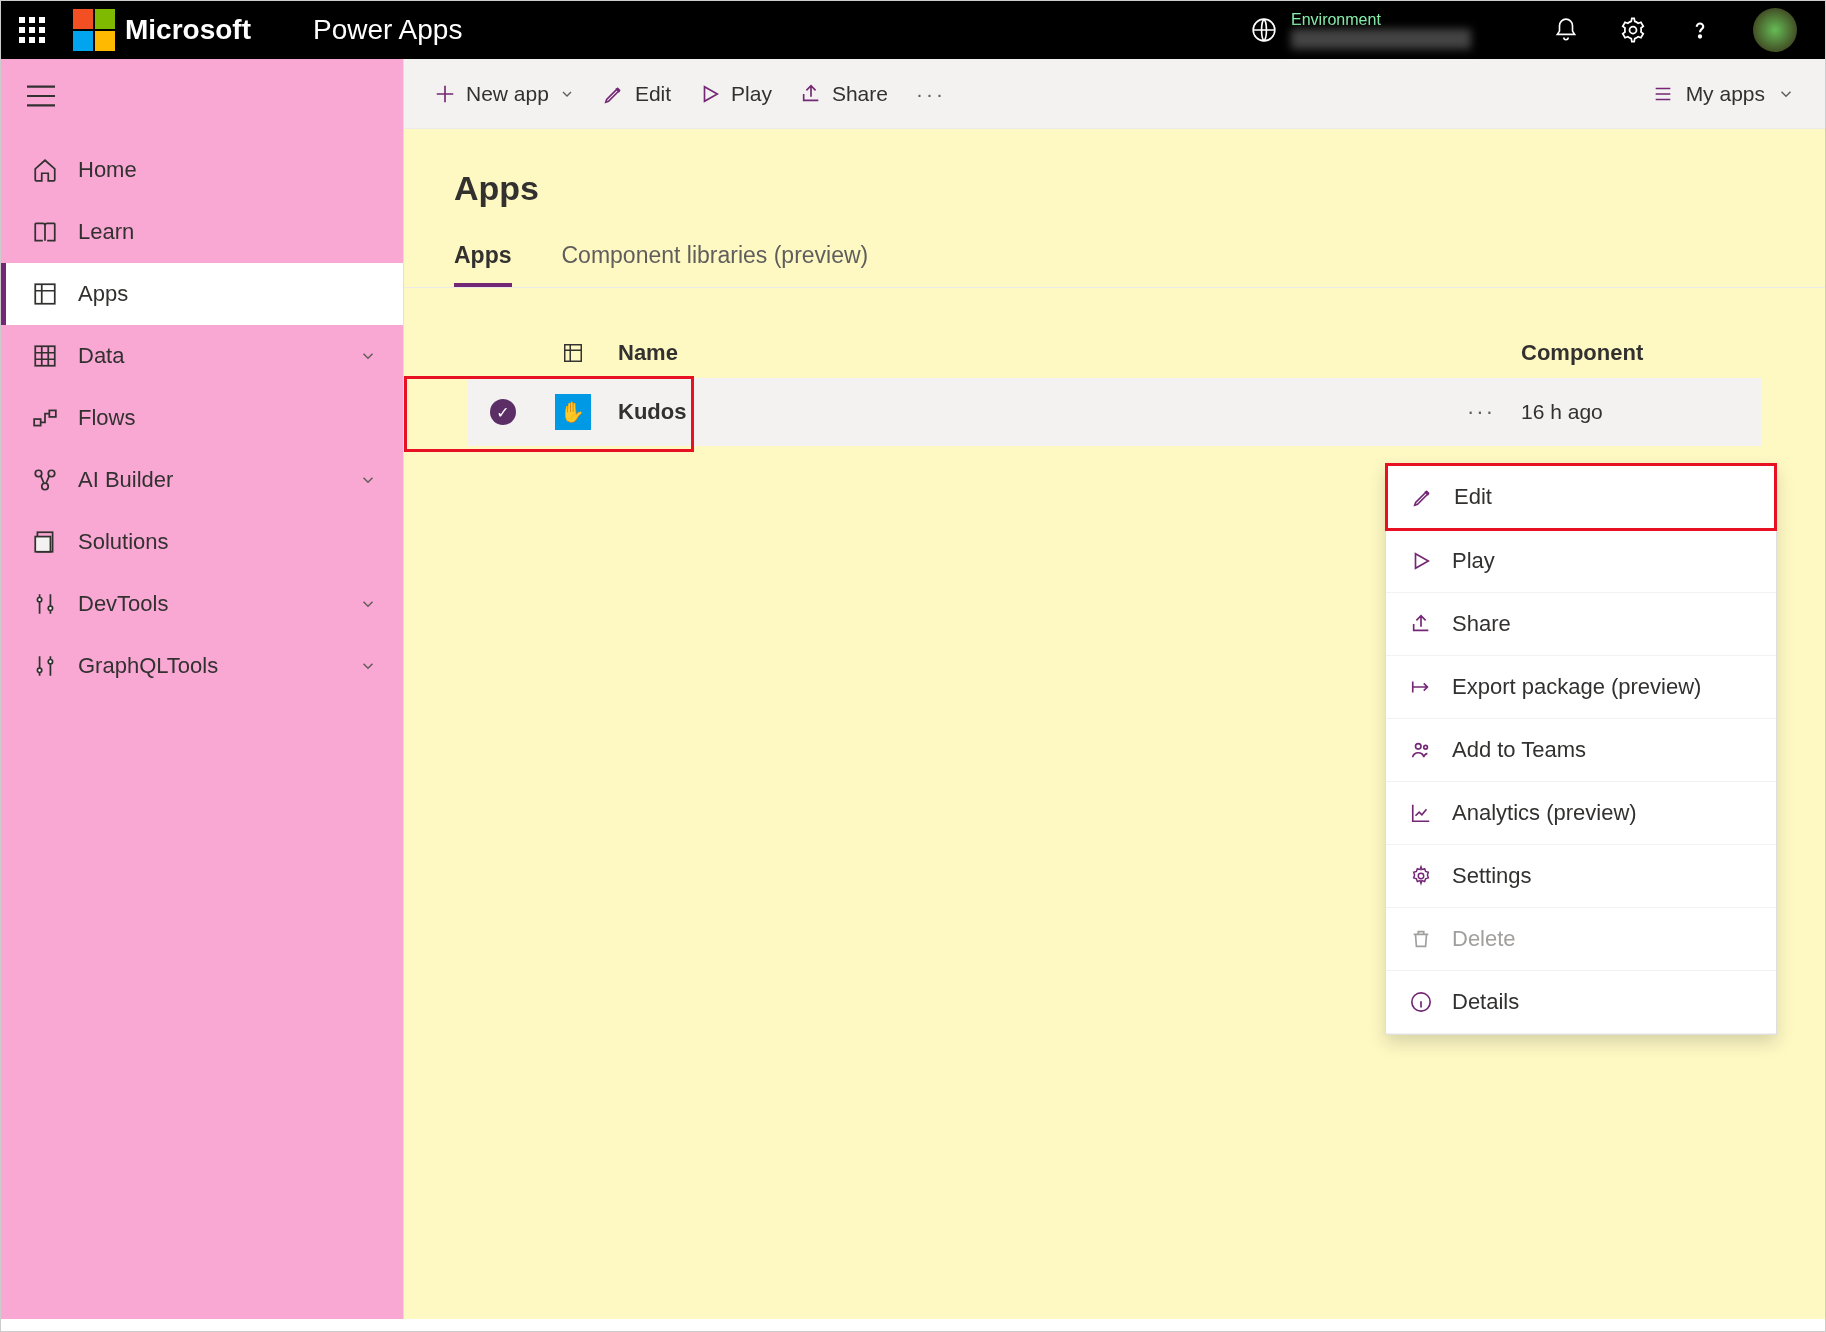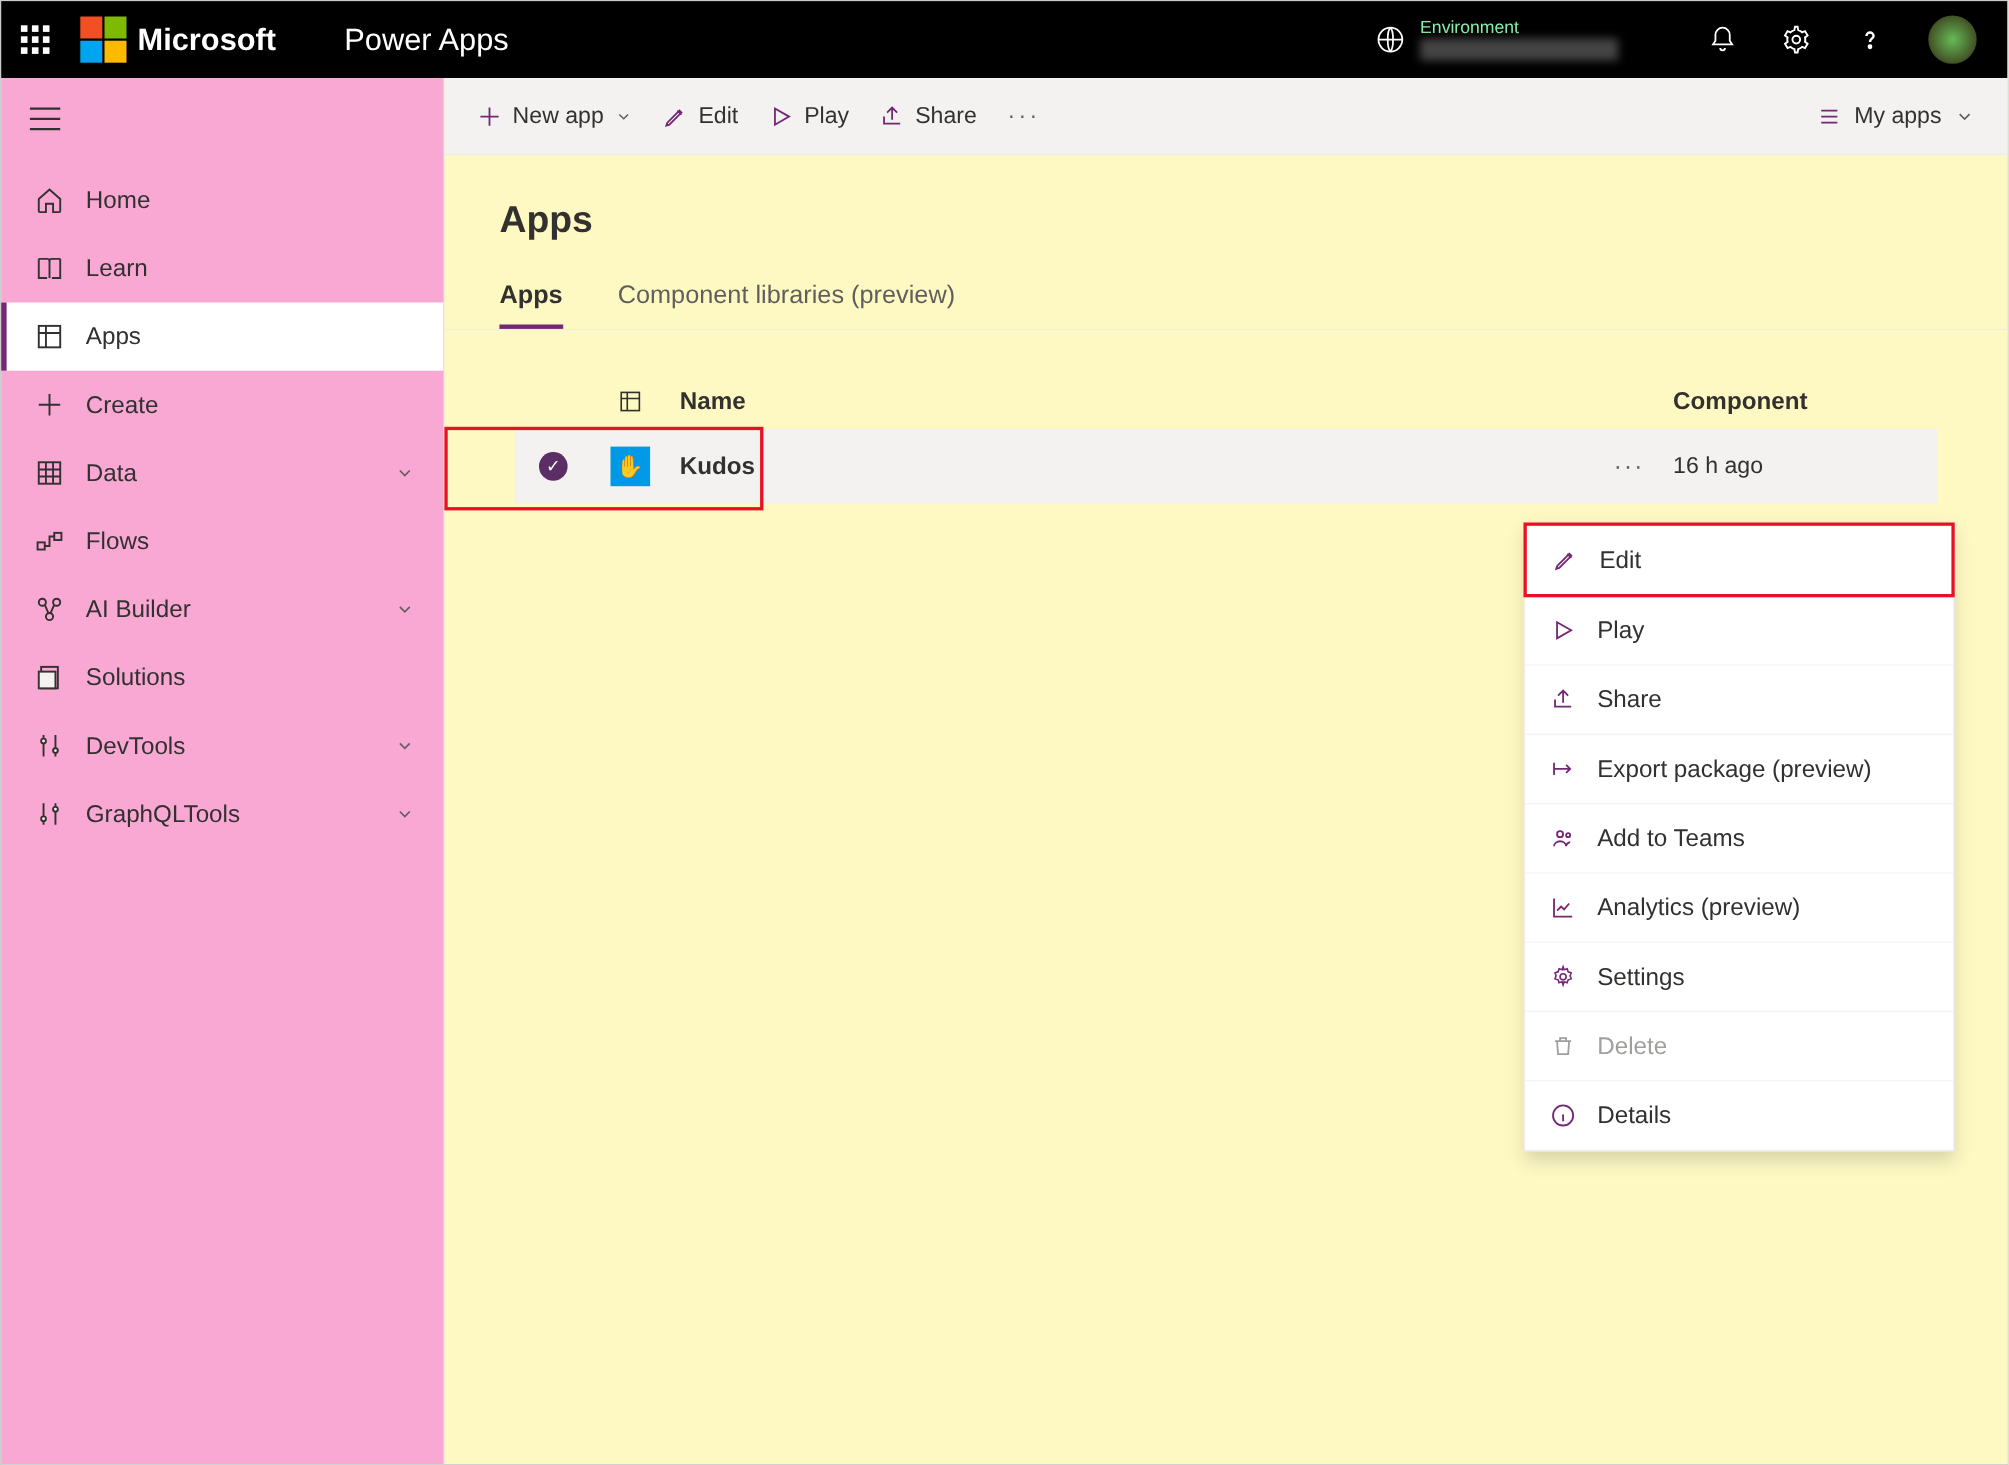--- a/index.html
+++ b/index.html
@@ -1,17 +1,17 @@
 <!DOCTYPE html>
 <html><head>
 <meta charset="utf-8">
 <style>
   * { box-sizing: border-box; margin: 0; padding: 0; }
   body { font-family: "Segoe UI", sans-serif; font-size: 20px; color: #323130; background: #fff; width: 1826px; height: 1332px; overflow: hidden; border: 1px solid #ccc; transform-origin: top left; }
-  .topbar { background: #000; color: #fff; height: 70px; display: flex; align-items: center; padding: 0 18px; gap: 22px; }
+  .topbar { background: #000; color: #fff; height: 58px; display: flex; align-items: center; padding: 0 18px; gap: 22px; }
   .waffle { display: grid; grid-template-columns: repeat(3,6px); grid-template-rows: repeat(3,6px); gap: 4px; }
   .waffle span { background:#fff; width:6px; height:6px; }
   .mslogo { display:flex; align-items:center; gap:10px; margin-left:6px;}
   .mslogo-grid { display:grid; grid-template-columns:20px 20px; grid-template-rows:20px 20px; gap:2px;}
   .mslogo-grid span:nth-child(1){background:#f25022;} .mslogo-grid span:nth-child(2){background:#7fba00;}
   .mslogo-grid span:nth-child(3){background:#00a4ef;} .mslogo-grid span:nth-child(4){background:#ffb900;}
   .mslogo-text{font-size:28px; font-weight:600;}
   .product{font-size:28px; font-weight:400; margin-left:40px;text-align:center;}
   .top-spacer{flex:1;}
   .env { display:flex; align-items:center; gap:14px; color:#86efac; }
@@ -151,28 +151,20 @@
           <div class="left">
             <svg width="26" height="26" viewBox="0 0 24 24" fill="none" stroke="#323130" stroke-width="1.6">
               <rect x="3" y="3" width="18" height="18"></rect>
               <path d="M3 9h18M9 3v18"></path>
             </svg>
             <span>Apps</span>
           </div>
         </div>
       <div class="nav-item">
           <div class="left">
-            <svg width="26" height="26" viewBox="0 0 24 24" stroke="#323130" stroke-width="1.6">
-              <path d="M12 3v18M3 12h18"></path>
-            </svg>
-            <span>Create</span>
-          </div>
-        </div>
-      <div class="nav-item">
-          <div class="left">
             <svg width="26" height="26" viewBox="0 0 24 24" fill="none" stroke="#323130" stroke-width="1.6">
               <rect x="3" y="3" width="18" height="18"></rect>
               <path d="M3 9h18M3 15h18M9 3v18M15 3v18"></path>
             </svg>
             <span>Data</span>
           </div>
           <span class="chev">
             <svg width="18" height="18" viewBox="0 0 24 24" fill="none" stroke="#605e5c" stroke-width="2">
               <path d="M6 9l6 6 6-6"></path>
             </svg>

